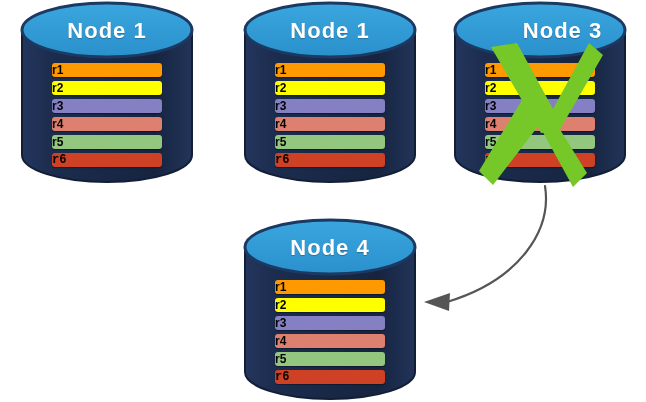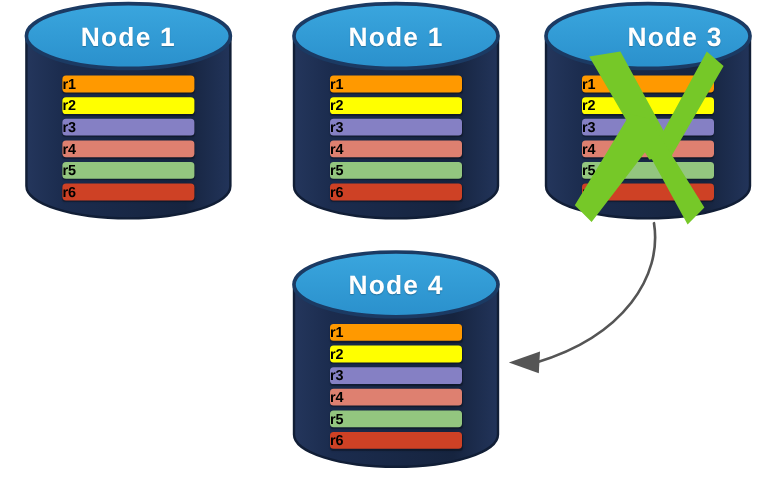--- a/index.html
+++ b/index.html
@@ -29,21 +29,21 @@
     height:14px;
     margin-bottom:4px;
     border-radius:3px;
     color:#000000;
     font-weight:bold;
     font-size:12px;
     line-height:14px;
     text-align:left;
     box-shadow:0 1px 1px rgba(0,0,0,.35);
   }
-  .row:last-child{margin-bottom:0;}
+  .row:last-child{margin-bottom:0;font-family:Liberation Mono, monospace;}
   .overlay-x{position:absolute;left:0;top:0;overflow:visible;pointer-events:none;}
   .arrow{position:absolute;left:0;top:0;overflow:visible;}
 </style>
 </head>
 <body>
 
 <div id="stage">
 
   <div class="node" id="node-1-el" style="left:22px;top:3px;width:170px;height:182px;">
     <svg class="cyl-svg" width="170" height="182" viewBox="0 0 170 182">
@@ -104,21 +104,21 @@
       <div class="row" style="background:#CE4125;">r6</div>
     </div>
     <svg class="overlay-x" width="170" height="182" viewBox="0 0 170 182">
       <g fill="#76C828">
         <polygon points="36,44 62,40 98,106 134,40 148,52 104,128 86,130"></polygon>
         <polygon points="38,182 24,168 70,92 86,96 132,170 118,184 84,122"></polygon>
       </g>
     </svg>
   </div>
 
-  <div class="node" id="node-4-el" style="left:245px;top:210px;width:170px;height:182px;">
+  <div class="node" id="node-4-el" style="left:245px;top:220px;width:170px;height:182px;">
     <svg class="cyl-svg" width="170" height="182" viewBox="0 0 170 182">
       <path d="M0,27 L0,152 A85,27 0 0 0 170,152 L170,27 Z" fill="url(#bodyg1)" stroke="#111E36" stroke-width="2"></path>
       <ellipse cx="85" cy="27" rx="85" ry="27" fill="url(#topg1)" stroke="#1B3A63" stroke-width="3"></ellipse>
     </svg>
     <div class="node-title" style="top:15px;">Node  4</div>
     <div class="rows" style="left:30px;top:60px;width:110px;">
       <div class="row" style="background:#FF9900;">r1</div>
       <div class="row" style="background:#FFFF00;">r2</div>
       <div class="row" style="background:#8580C4;">r3</div>
       <div class="row" style="background:#DE8070;">r4</div>

